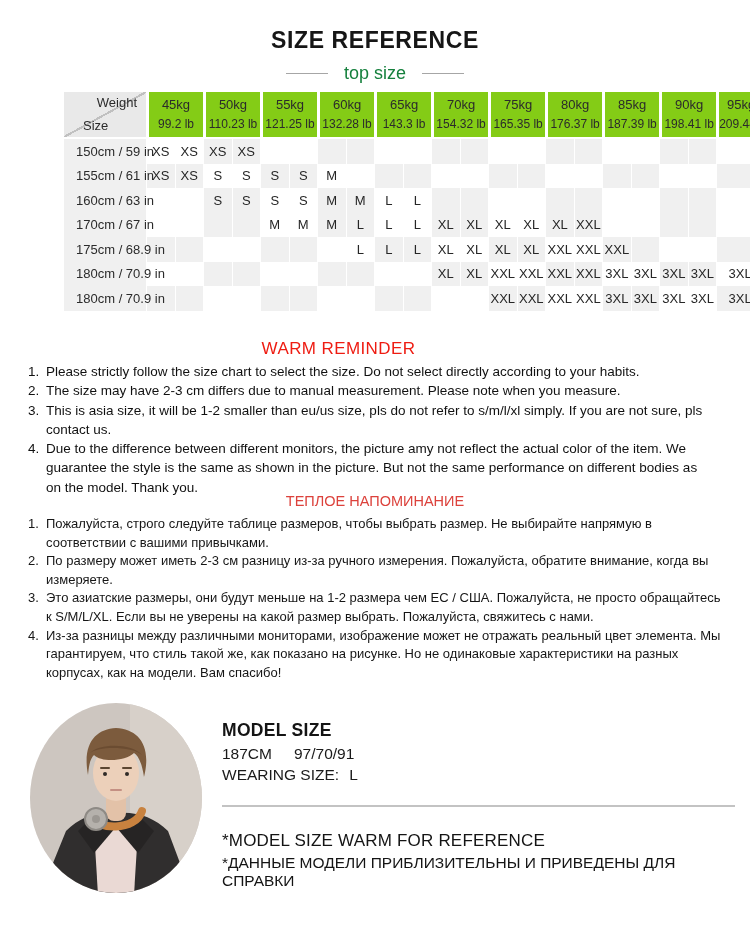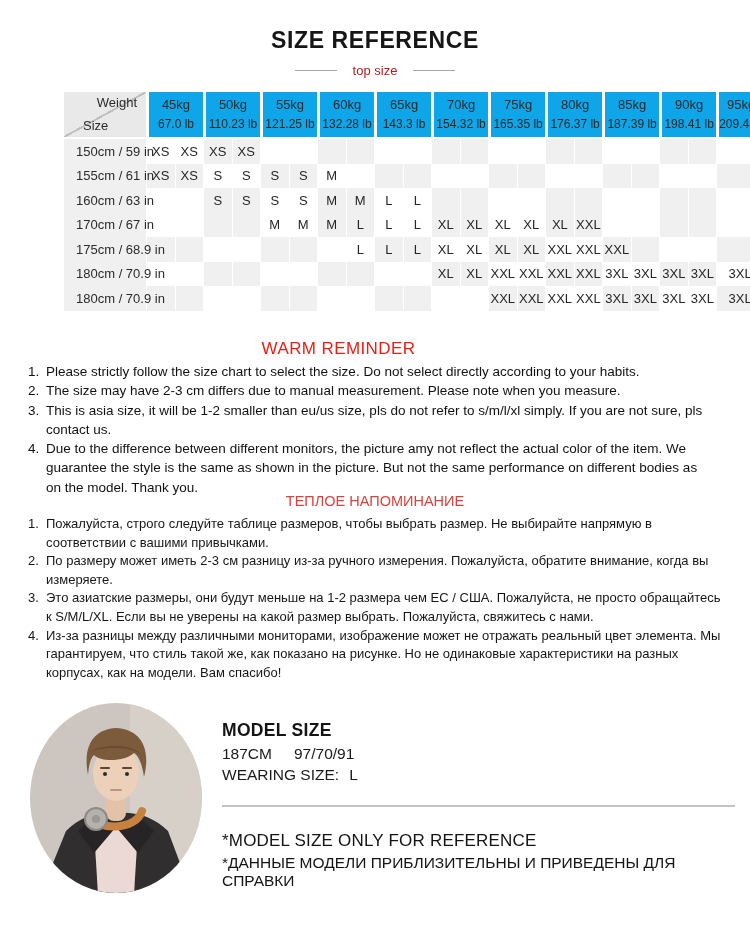--- a/index.html
+++ b/index.html
@@ -7,27 +7,27 @@
     width:750px;height:948px;position:relative;overflow:hidden;
     font-family:"Liberation Sans","DejaVu Sans",sans-serif;color:#1e1e1e;
   }
   .abs{position:absolute;}
 
   
   .page-title{top:27px;left:0;width:750px;text-align:center;
     font-size:23px;font-weight:700;letter-spacing:.6px;color:#161616;}
   .subtitle-row{top:63px;left:0;width:750px;display:flex;align-items:center;justify-content:center;gap:16px;}
   .decor-line{width:42px;height:1px;background:#a6a6a6;}
-  .subtitle-text{font-size:13px;color:#b91c1c;}
+  .subtitle-text{font-size:18px;color:#15803d;}
 
   
   .size-table-wrap{left:28px;top:92px;padding-left:36px;}
   table.size-table{border-collapse:separate;border-spacing:0;table-layout:fixed;width:699px;}
   table.size-table th,table.size-table td{box-sizing:border-box;font-weight:400;}
-  thead th{background:#0ea5e9;border-bottom:2px solid #fff;vertical-align:middle;padding:0;}
+  thead th{background:#84cc16;border-bottom:2px solid #fff;vertical-align:middle;padding:0;}
   thead th.weight-col{border-left:3px solid #fff;}
   thead .kg{font-size:13px;line-height:20px;padding-top:3px;text-align:center;color:#2b2b2b;white-space:nowrap;}
   thead .lb{font-size:12px;line-height:18px;padding-bottom:4px;text-align:center;color:#2b2b2b;white-space:nowrap;}
   th.corner{
     background:
       linear-gradient(to bottom right,
         rgba(0,0,0,0) calc(50% - 1px), #c0c0c0 calc(50% - 1px),
         #c0c0c0 calc(50% + 1px), rgba(0,0,0,0) calc(50% + 1px)),
       #e9e9e9;
     position:relative;height:45px;
@@ -99,21 +99,21 @@
         <col style="width: 47px;">
       </colgroup>
       <thead>
         <tr>
           <th class="corner">
             <span class="cw">Weight</span>
             <span class="cs">Size</span>
           </th>
           <th class="weight-col" colspan="2">
             <div class="kg">45kg</div>
-            <div class="lb">67.0 lb</div>
+            <div class="lb">99.2 lb</div>
           </th>
           <th class="weight-col" colspan="2">
             <div class="kg">50kg</div>
             <div class="lb">110.23 lb</div>
           </th>
           <th class="weight-col" colspan="2">
             <div class="kg">55kg</div>
             <div class="lb">121.25 lb</div>
           </th>
           <th class="weight-col" colspan="2">
@@ -376,14 +376,14 @@
 </svg>
 
 <div class="abs model-heading">MODEL SIZE</div>
 <div class="abs model-stats">
   <span>187CM</span><span class="gap"></span><span>97/70/91</span>
 </div>
 <div class="abs model-wearing">
   <span>WEARING SIZE:</span><span class="val">L</span>
 </div>
 <div class="abs model-divider"></div>
-<div class="abs note-en">*MODEL SIZE ONLY FOR REFERENCE</div>
+<div class="abs note-en">*MODEL SIZE WARM FOR REFERENCE</div>
 <div class="abs note-ru">*ДАННЫЕ МОДЕЛИ ПРИБЛИЗИТЕЛЬНЫ И ПРИВЕДЕНЫ ДЛЯ СПРАВКИ</div>
 
 </body></html>

